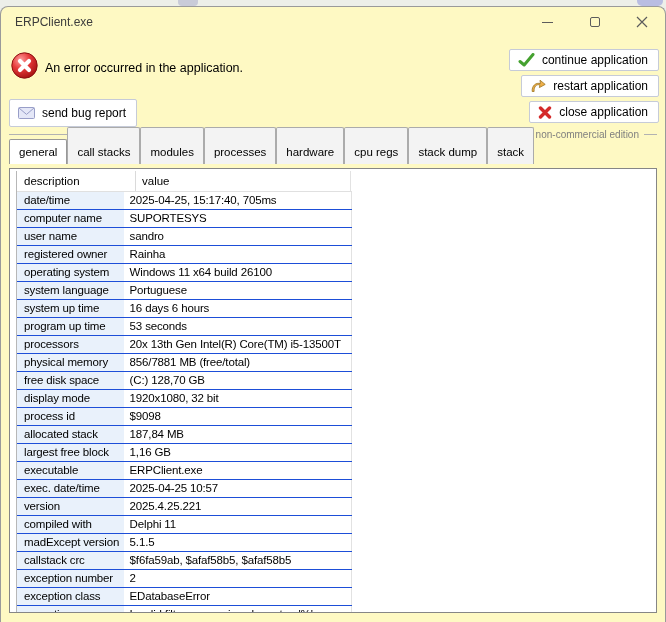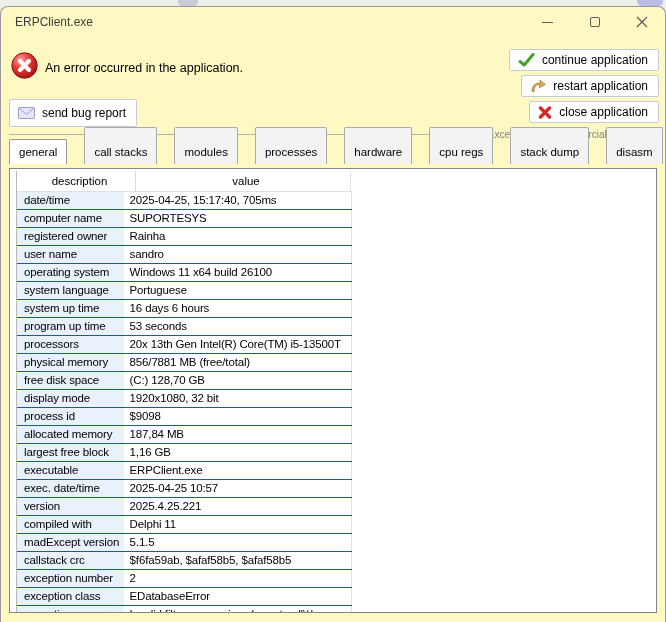--- a/index.html
+++ b/index.html
@@ -44,32 +44,32 @@
   .divider{position:absolute;left:8px;right:8px;top:120px;height:14px;display:flex;align-items:center;}
   .divider .line{border-top:1px solid #b2b2b2;height:0;}
   .divider .grow{flex:1;}
   .divider .stub{width:13px;}
   .divider .label{font-size:10px;color:#7f7f7f;padding:0 5px;white-space:nowrap;}
 
   
   .tab-bar{position:absolute;left:8px;top:134px;right:8px;height:23px;display:flex;align-items:flex-end;}
   .tab{
     font-size:11.5px;color:#000;background:#f3f3f3;border:1px solid #ababab;border-bottom:none;
-    border-radius:2px 2px 0 0;padding:18px 9px;margin-right:17px;height:19px;box-sizing:border-box;
+    border-radius:2px 2px 0 0;padding:18px 9px;margin-right:0;height:19px;box-sizing:border-box;
     line-height:13px;white-space:nowrap;
   }
   .tab.active{background:#ffffff;border-color:#989898;height:23px;padding-top:6px;}
 
   
   .panel{
     position:absolute;left:8px;right:8px;top:161px;bottom:9px;
     background:#ffffff;border:1px solid #868686;box-sizing:border-box;overflow:hidden;
   }
   .grid{margin:2px 0 0 6px;width:335px;border-left:1px solid #b7b7b7;box-sizing:content-box;}
-  .grid-header{display:flex;height:20px;line-height:20px;border-bottom:1px solid #e0e0e0;text-align:center;}
+  .grid-header{display:flex;height:20px;line-height:20px;border-bottom:1px solid #e0e0e0;}
   .h-desc{width:119px;padding-left:7px;box-sizing:border-box;border-right:1px solid #dadada;font-size:11.5px;color:#000;}
   .h-value{width:215px;padding-left:6px;box-sizing:border-box;border-right:1px solid #e2e2e2;font-size:11.5px;color:#000;}
   .row{display:flex;height:17px;line-height:16px;border-bottom:1px solid #1d4ed8;}
   .cell-desc{
     width:119px;padding-left:7px;box-sizing:border-box;background:#e9f1fb;
     font-size:11.5px;letter-spacing:-0.15px;color:#000;white-space:nowrap;overflow:hidden;
   }
   .cell-value{
     width:256px;padding-left:6px;box-sizing:border-box;border-right:1px solid #e2e2e2;
     font-size:11.5px;letter-spacing:-0.15px;color:#000;white-space:nowrap;overflow:hidden;
@@ -153,51 +153,51 @@
   </div>
 
   <div class="tab-bar">
       <div class="tab active">general</div>
       <div class="tab">call stacks</div>
       <div class="tab">modules</div>
       <div class="tab">processes</div>
       <div class="tab">hardware</div>
       <div class="tab">cpu regs</div>
       <div class="tab">stack dump</div>
-      <div class="tab">disasm</div>
+      <div class="tab">stack</div>
     </div>
 
   <div class="panel">
     <div class="grid">
       <div class="grid-header">
         <div class="h-desc">description</div>
         <div class="h-value">value</div>
       </div>
       <div>
   <div class="row">
     <div class="cell-desc">date/time</div>
     <div class="cell-value">2025-04-25, 15:17:40, 705ms</div>
   </div>
 
   <div class="row">
     <div class="cell-desc">computer name</div>
     <div class="cell-value">SUPORTESYS</div>
   </div>
 
   <div class="row">
+    <div class="cell-desc">user name</div>
+    <div class="cell-value">sandro</div>
+  </div>
+
+  <div class="row">
     <div class="cell-desc">registered owner</div>
     <div class="cell-value">Rainha</div>
   </div>
 
   <div class="row">
-    <div class="cell-desc">user name</div>
-    <div class="cell-value">sandro</div>
-  </div>
-
-  <div class="row">
     <div class="cell-desc">operating system</div>
     <div class="cell-value">Windows 11 x64 build 26100</div>
   </div>
 
   <div class="row">
     <div class="cell-desc">system language</div>
     <div class="cell-value">Portuguese</div>
   </div>
 
   <div class="row">
@@ -229,21 +229,21 @@
     <div class="cell-desc">display mode</div>
     <div class="cell-value">1920x1080, 32 bit</div>
   </div>
 
   <div class="row">
     <div class="cell-desc">process id</div>
     <div class="cell-value">$9098</div>
   </div>
 
   <div class="row">
-    <div class="cell-desc">allocated memory</div>
+    <div class="cell-desc">allocated stack</div>
     <div class="cell-value">187,84 MB</div>
   </div>
 
   <div class="row">
     <div class="cell-desc">largest free block</div>
     <div class="cell-value">1,16 GB</div>
   </div>
 
   <div class="row">
     <div class="cell-desc">executable</div>

